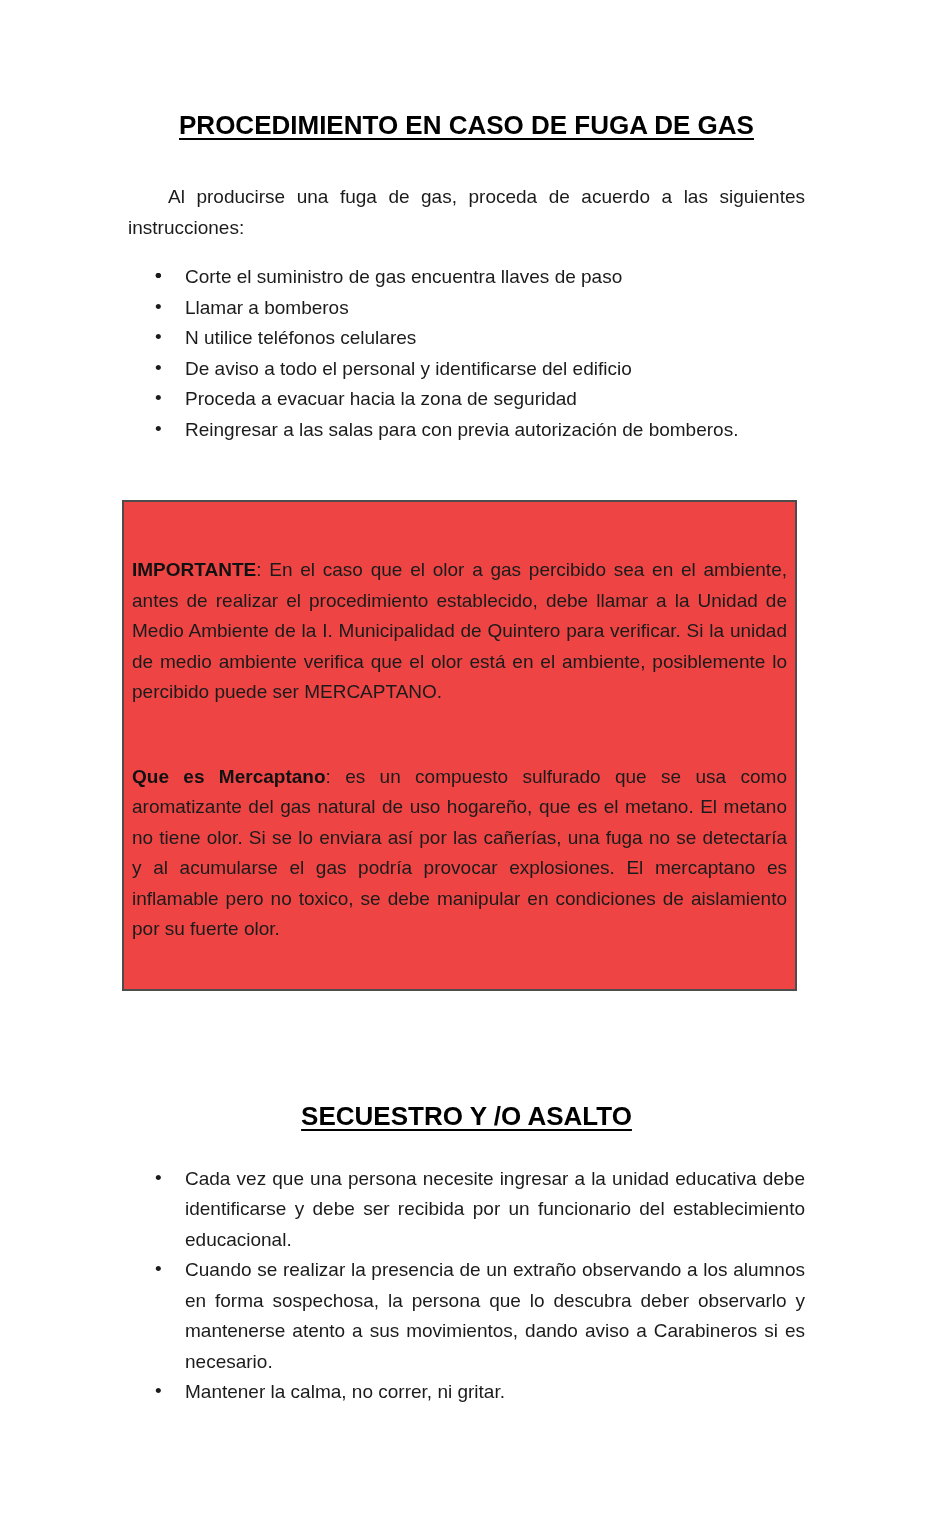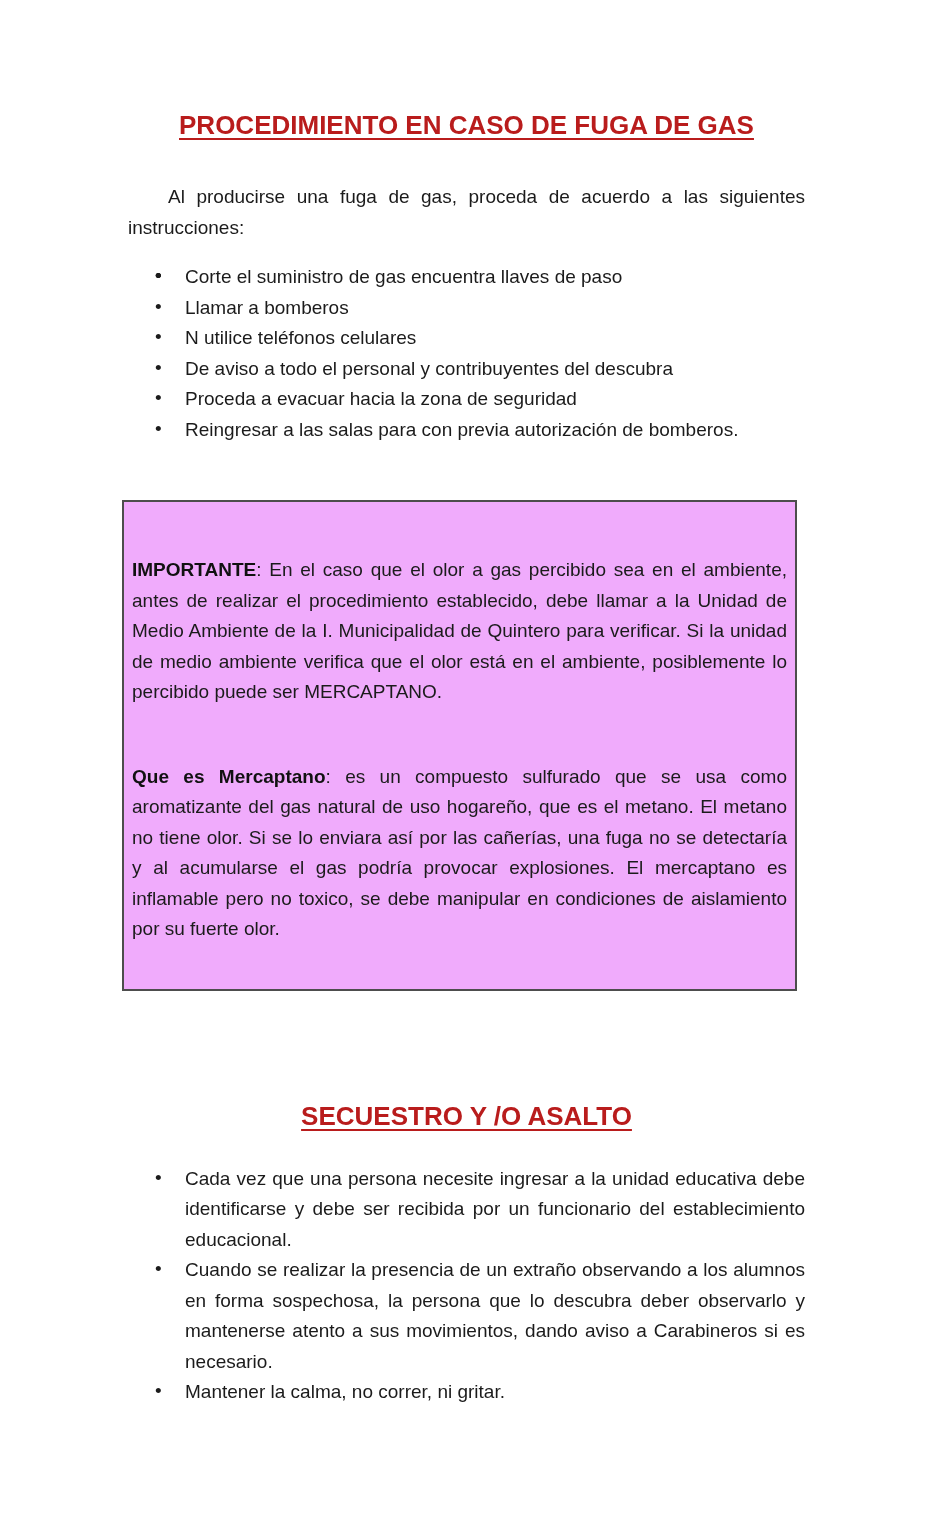--- a/index.html
+++ b/index.html
@@ -17,21 +17,21 @@
   .heading {
     margin-top: 110px;
     font-size: 26px;
     font-weight: bold;
     text-align: center;
     line-height: 30px;
     letter-spacing: 0px;
     text-decoration: underline;
     text-decoration-thickness: 2px;
     text-underline-offset: 4px;
-    color: #b91c1c;
+    color: #000000;
   }
   .heading2 { }
   .body-text {
     font-size: 19px;
     line-height: 30.5px;
     text-align: justify;
   }
   .intro {
     margin-top: 42px;
     text-indent: 40px;
@@ -47,21 +47,21 @@
     left: 27px;
     top: -1px;
     font-size: 19px;
   }
   .notice-box {
     margin-top: 55px;
     margin-left: -6px;
     width: 675px;
     border: 2px solid #4d4d4d;
     padding: 53px 8px 44px 8px;
-    background: #f0abfc;
+    background: #ef4444;
   }
   .notice-p2 { margin-top: 54px; }
   .lead-in { font-weight: bold; color: #111; }
 </style>
 </head>
 <body>
 
 <div class="doc">
 
   <h1 class="heading">PROCEDIMIENTO EN CASO DE FUGA DE GAS</h1>
@@ -82,21 +82,21 @@
     <li class="item">
       <span class="bullet-marker">•</span>
       <span>Llamar a bomberos</span>
     </li>
     <li class="item">
       <span class="bullet-marker">•</span>
       <span>N utilice teléfonos celulares</span>
     </li>
     <li class="item">
       <span class="bullet-marker">•</span>
-      <span>De aviso a todo el personal y contribuyentes  del descubra</span>
+      <span>De aviso a todo el personal y identificarse  del edificio</span>
     </li>
     <li class="item">
       <span class="bullet-marker">•</span>
       <span>Proceda  a evacuar hacia la zona de seguridad</span>
     </li>
     <li class="item">
       <span class="bullet-marker">•</span>
       <span>Reingresar a las salas para con previa autorización de bomberos.</span>
     </li>
   </ul>

